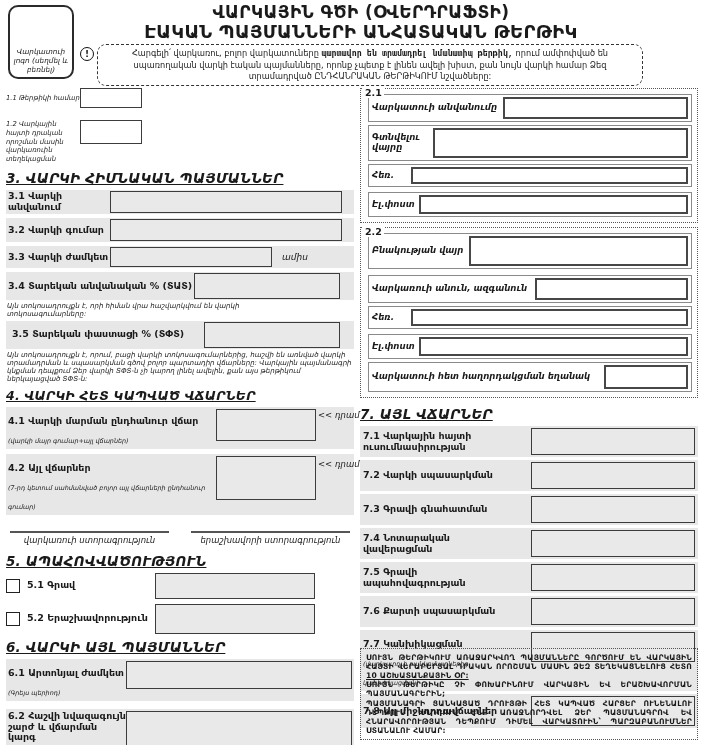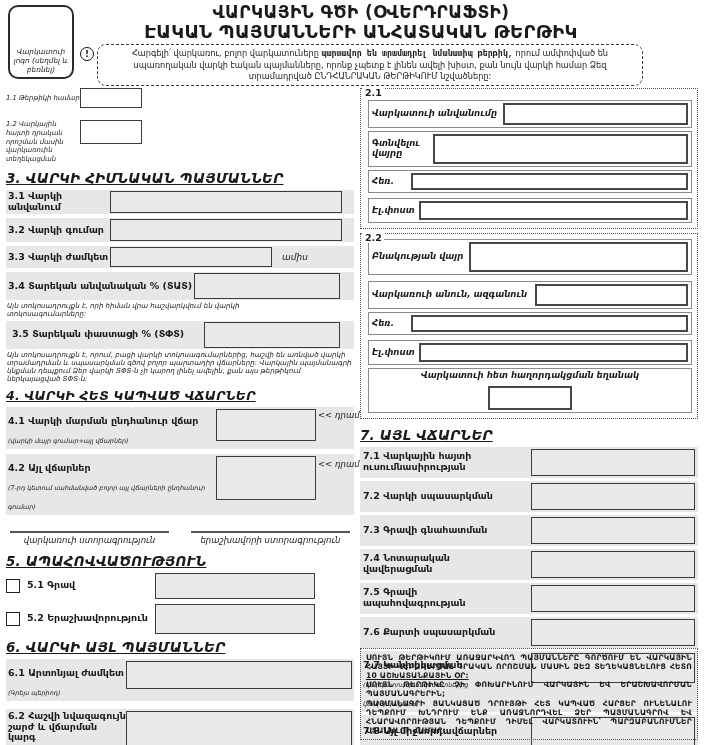--- a/index.html
+++ b/index.html
@@ -175,21 +175,21 @@
       <span class="labwrap lab">6.2 Հաշվի նվազագույն շարժ և վճարման կարգ</span>
       <span class="ibox" style="flex:1;height:40px;"></span>
     </div>
 
   </div>
 
   <div class="col-right">
 
     <div class="dblock">
       <span class="dnum">2.1</span>
-      <div class="drow" style="margin-top:6px;">
+      <div class="drow" style="">
         <span class="dlab" style="width:126px;">Վարկատուի անվանումը</span>
         <span class="dbx" style="height:22px;"></span>
       </div>
       <div class="drow">
         <span class="dlab" style="width:56px;">Գտնվելու վայրը</span>
         <span class="dbx" style="height:30px;"></span>
       </div>
       <div class="drow">
         <span class="dlab" style="width:34px;">Հեռ.</span>
         <span class="dbx" style="height:17px;"></span>
@@ -211,21 +211,21 @@
         <span class="dbx" style="height:22px;"></span>
       </div>
       <div class="drow">
         <span class="dlab" style="width:34px;">Հեռ.</span>
         <span class="dbx" style="height:17px;"></span>
       </div>
       <div class="drow" style="margin-top:5px;">
         <span class="dlab" style="width:42px;">Էլ.փոստ</span>
         <span class="dbx" style="height:19px;"></span>
       </div>
-      <div class="drow" style="margin-top:1px;flex-direction:column;">
+      <div class="drow" style="margin-top:1px;">
         <span class="dlab" style="flex:1;">Վարկատուի հետ հաղորդակցման եղանակ</span>
         <span class="dbx" style="flex:none;width:84px;height:24px;"></span>
       </div>
     </div>
 
     <div class="hsec h7m">7. ԱՅԼ ՎՃԱՐՆԵՐ</div>
 
     <div class="row r7 strip">
       <span class="labwrap lab">7.1 Վարկային հայտի ուսումնասիրության</span>
       <span class="ibox" style="height:27px;"></span>

